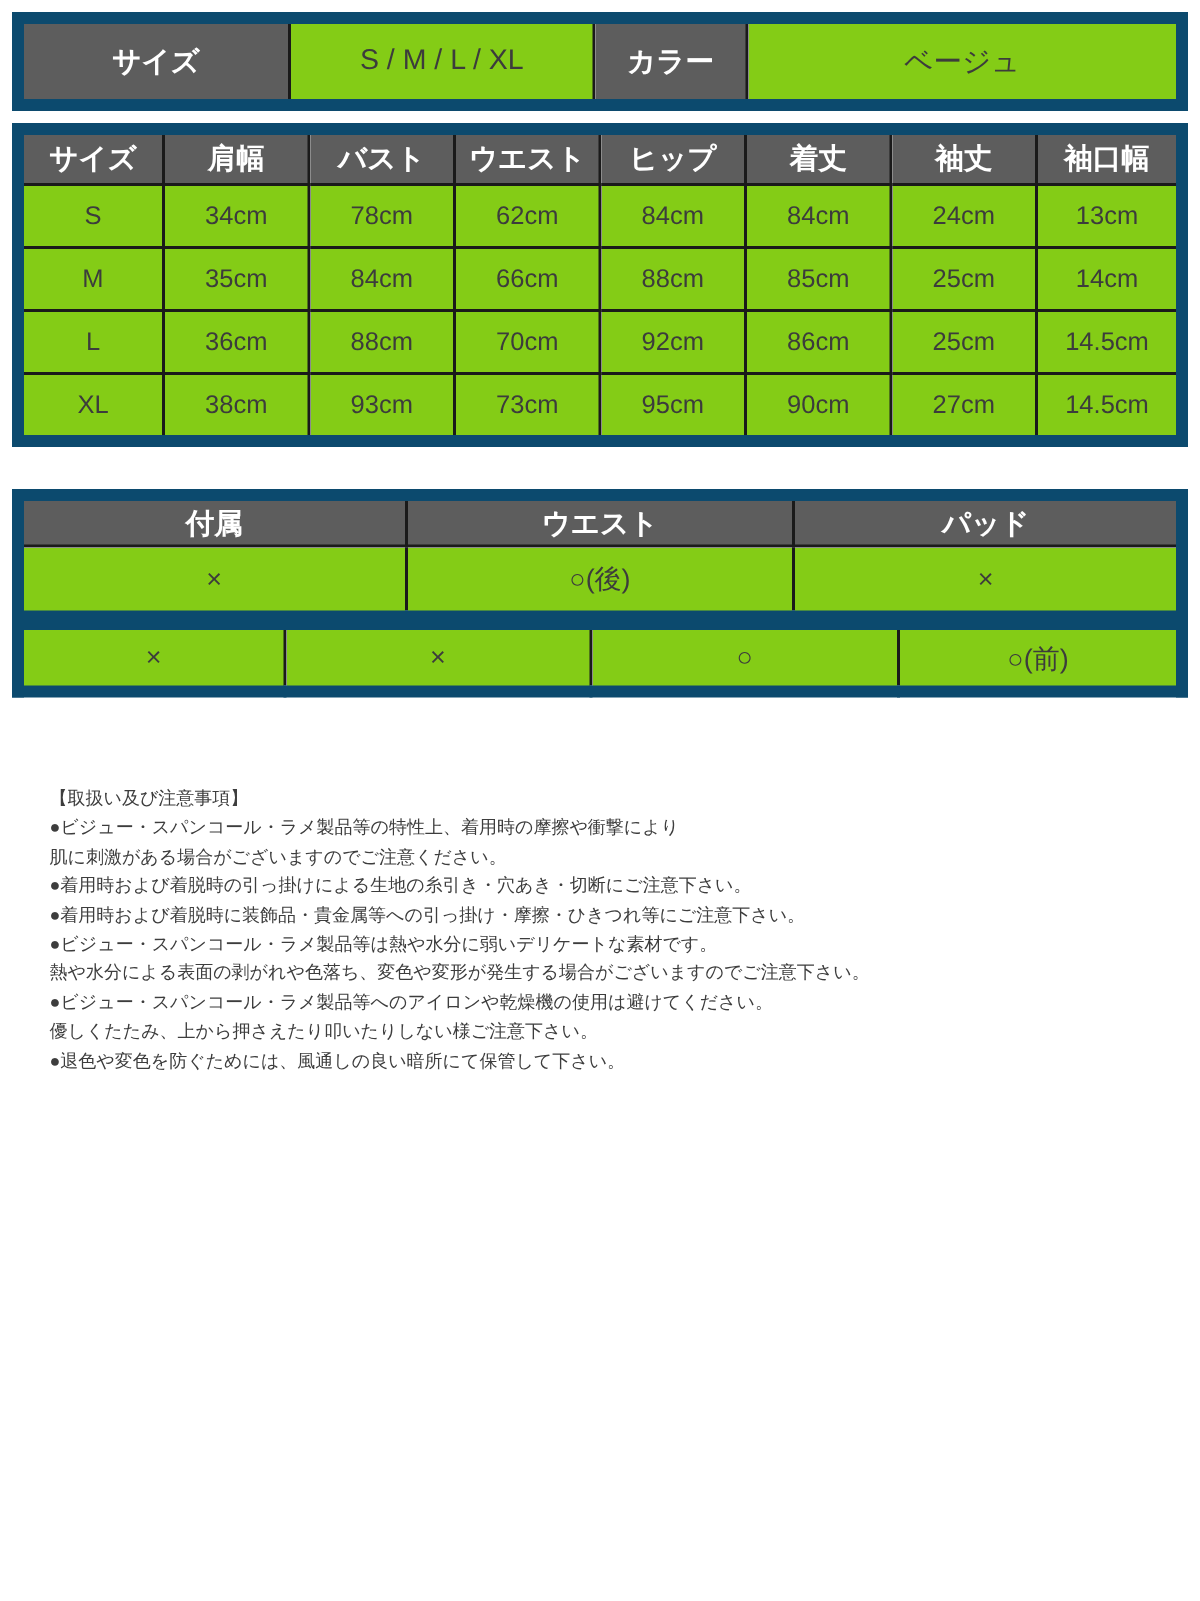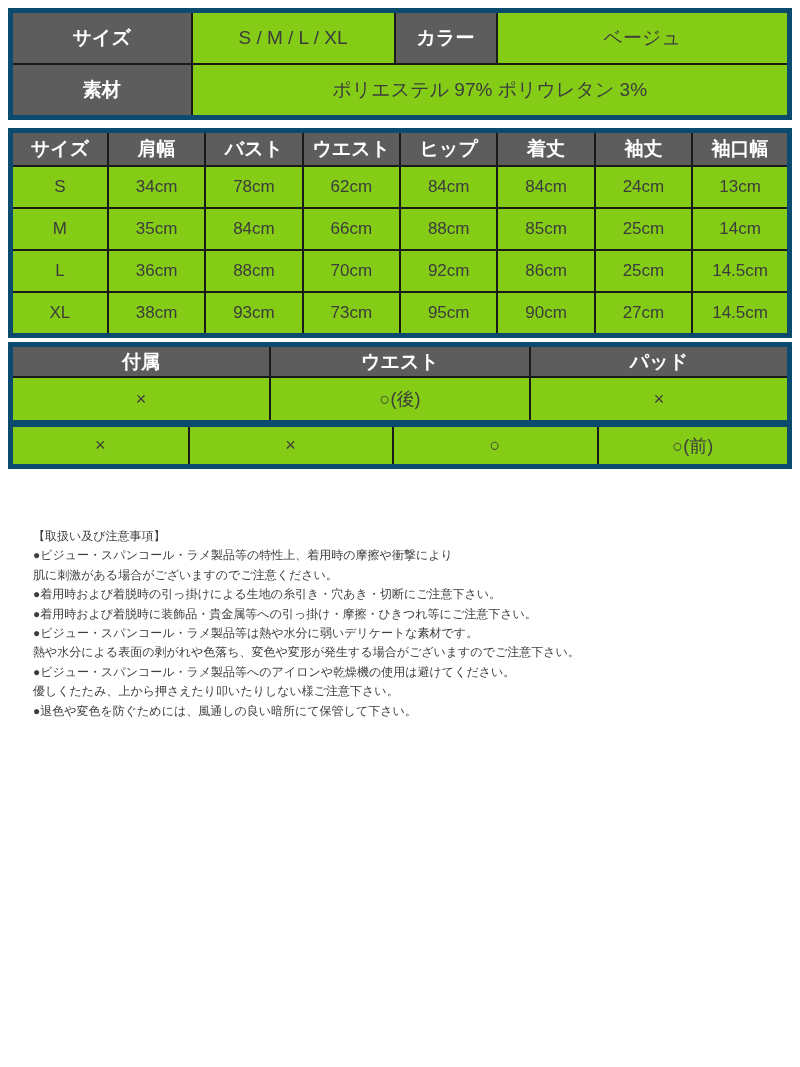--- a/index.html
+++ b/index.html
@@ -4,21 +4,21 @@
 <style>
   html,body{margin:0;padding:0;}
   body{
     width:800px;height:1067px;background:#ffffff;
     font-family:"Liberation Sans","DejaVu Sans",sans-serif;
     color:#3a3a3a;
   }
   .wrap{padding:8px;}
   table{
     border-collapse:collapse;table-layout:fixed;width:784px;
-    border:5px solid #0c4a6e;
+    border:8px solid #0c4a6e;
   }
   th,td{
     border:2px solid #1a1a1a;
     text-align:center;vertical-align:middle;
     overflow:hidden;white-space:nowrap;
   }
   th{
     background:#5d5d5d;color:#ffffff;
     font-weight:bold;font-size:19px;
   }
@@ -26,21 +26,21 @@
 
   
   .t-spec{margin-bottom:8px;}
   .t-spec th,.t-spec td{height:48px;font-size:19px;}
 
   
   .t-sizes th{height:30px;}
   .t-sizes td{height:38px;font-size:17px;}
 
   
-  .t-feat1{margin-top:4px;border-radius:27px;}
+  .t-feat1{margin-top:28px;border-radius:27px;}
   .t-feat1 th{height:27px;}
   .t-feat1 td{height:40px;}
   .t-feat2{margin-top:-3px;}
   .t-feat2 th{height:28px;}
   .t-feat2 td{height:35px;}
 
   
   .notes{
     margin-top:58px;
     padding-left:25px;
@@ -60,24 +60,20 @@
         <col style="width:203px">
         <col style="width:102px">
         <col>
       </colgroup>
     <tbody>
         <tr>
       <th>サイズ</th>
       <td>S / M / L / XL</td>
       <th>カラー</th>
       <td>ベージュ</td>
-    </tr>
-    <tr>
-      <th>素材</th>
-      <td colspan="3">ポリエステル 97%  ポリウレタン 3%</td>
     </tr>
   </tbody>
     </table>
 
   <table class="t-sizes">
     <tbody>
         <tr>
       <th>サイズ</th>
       <th>肩幅</th>
       <th>バスト</th>

